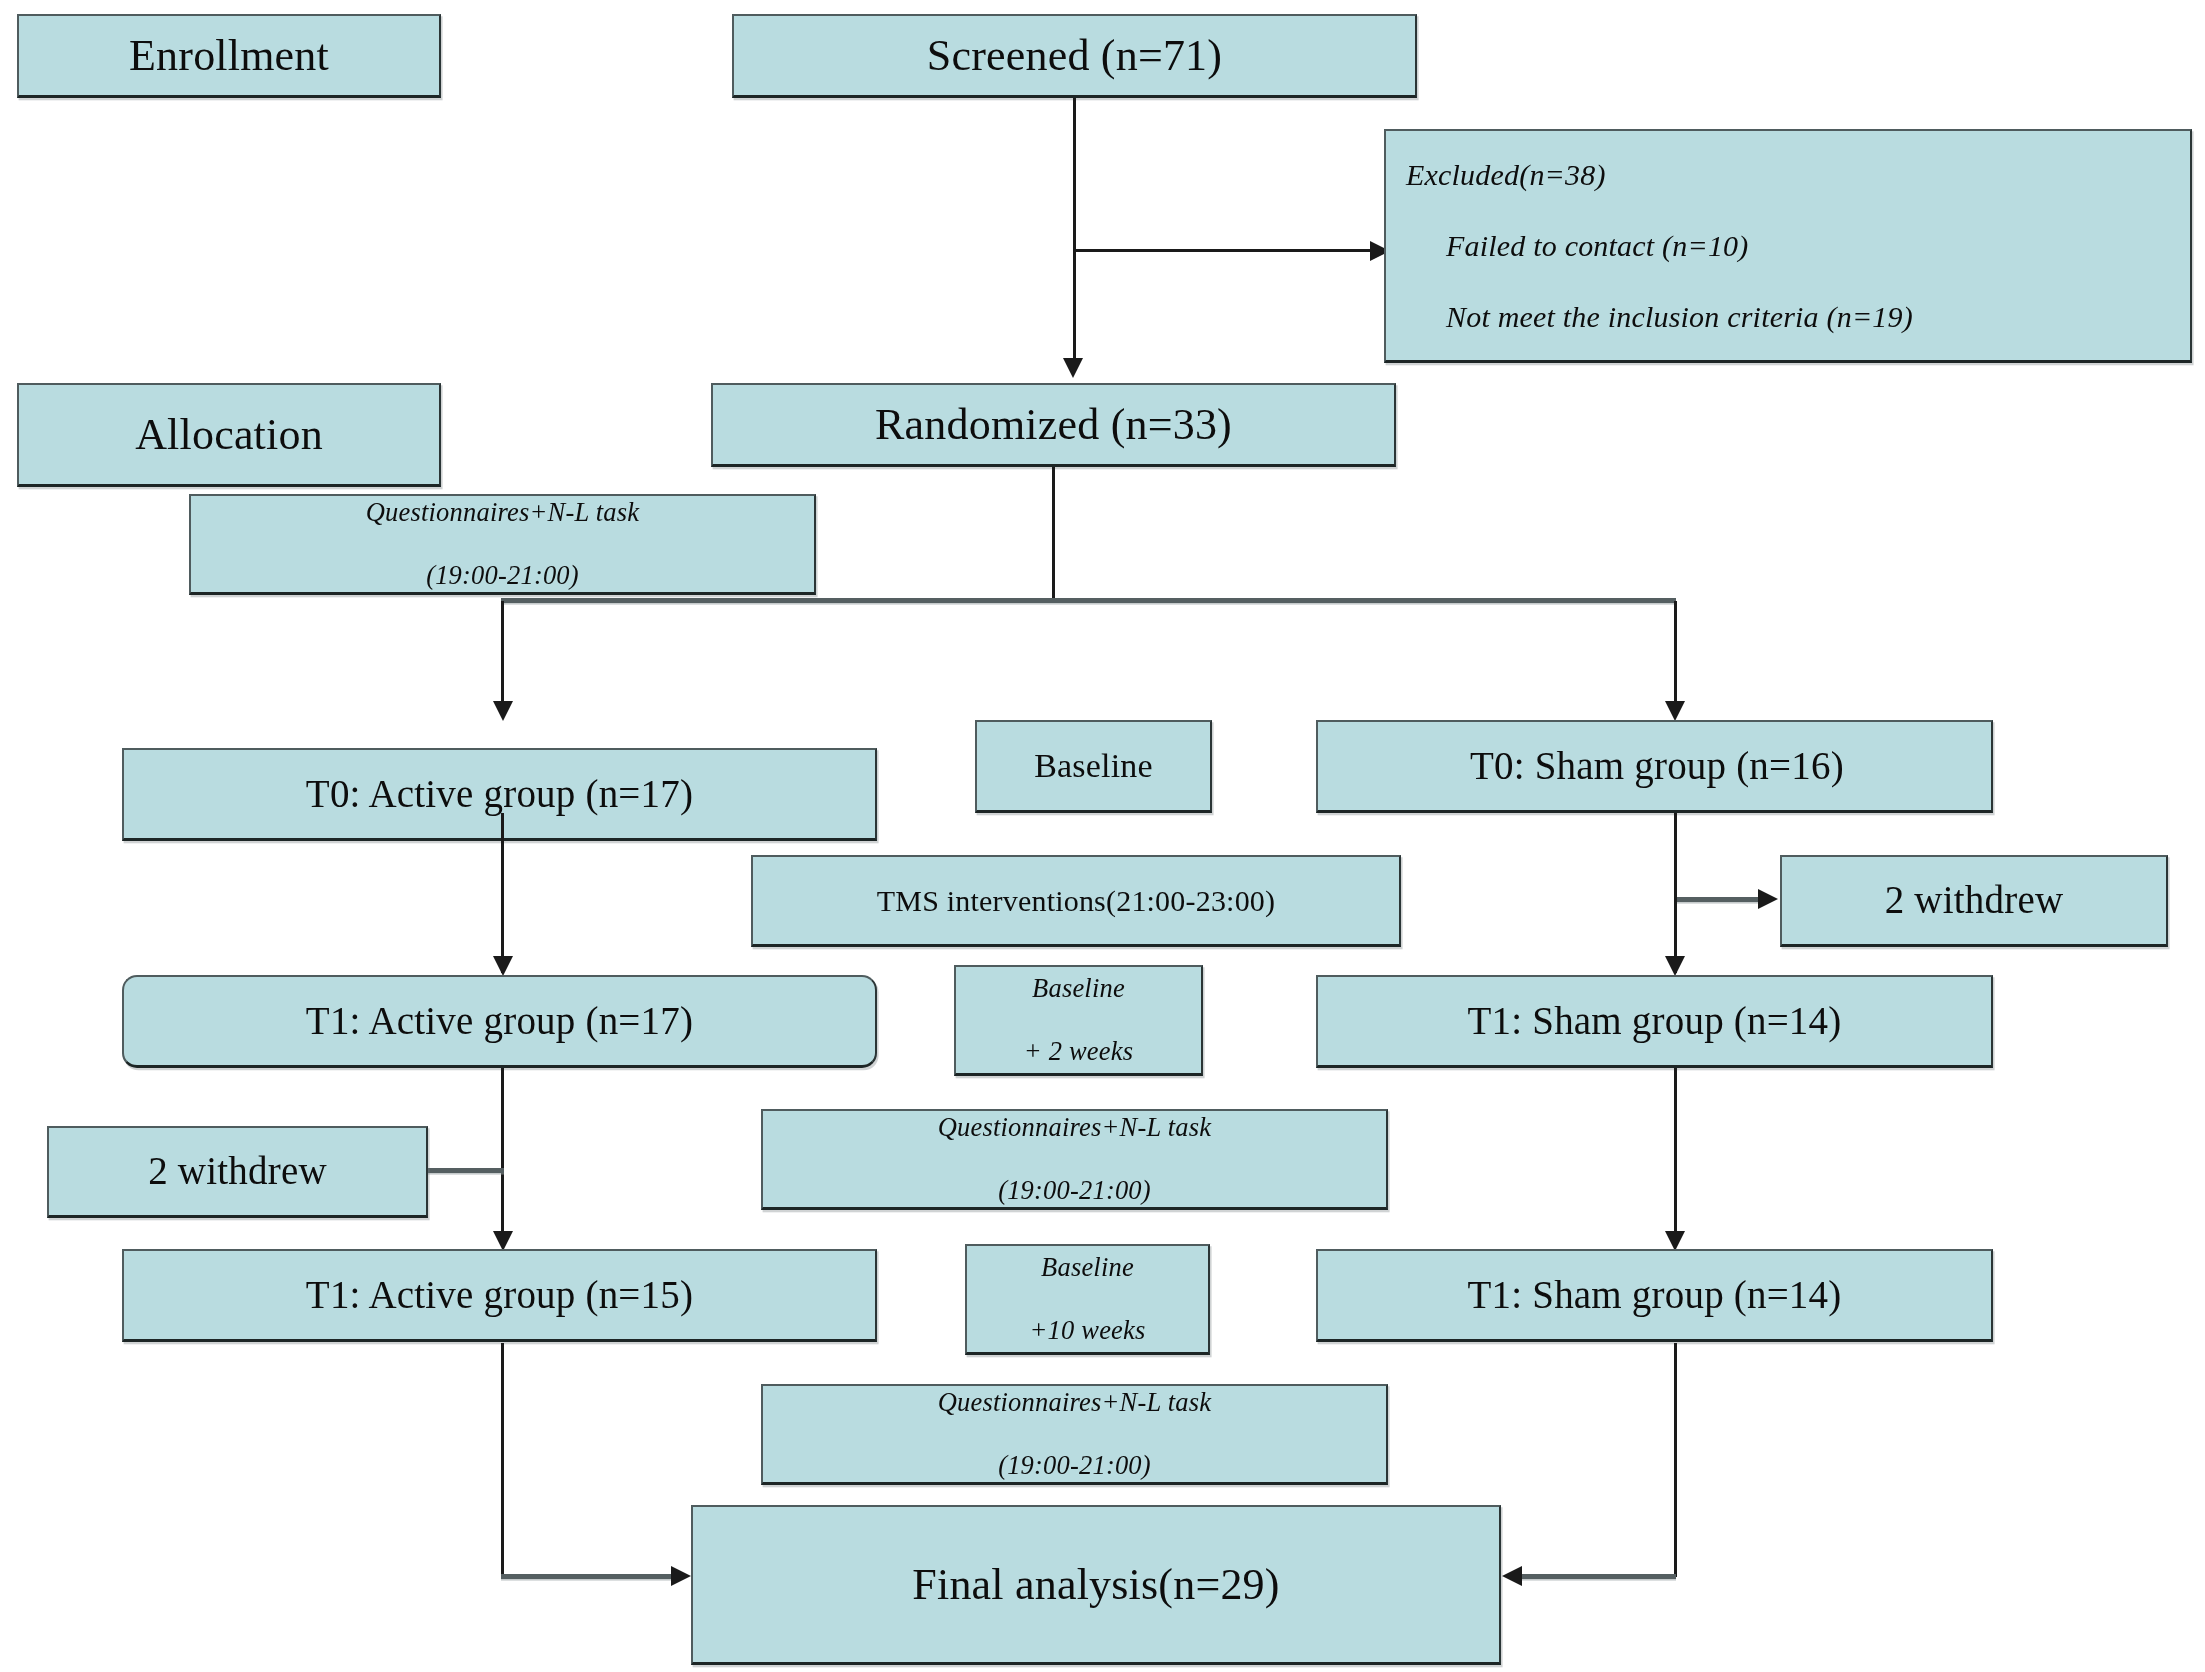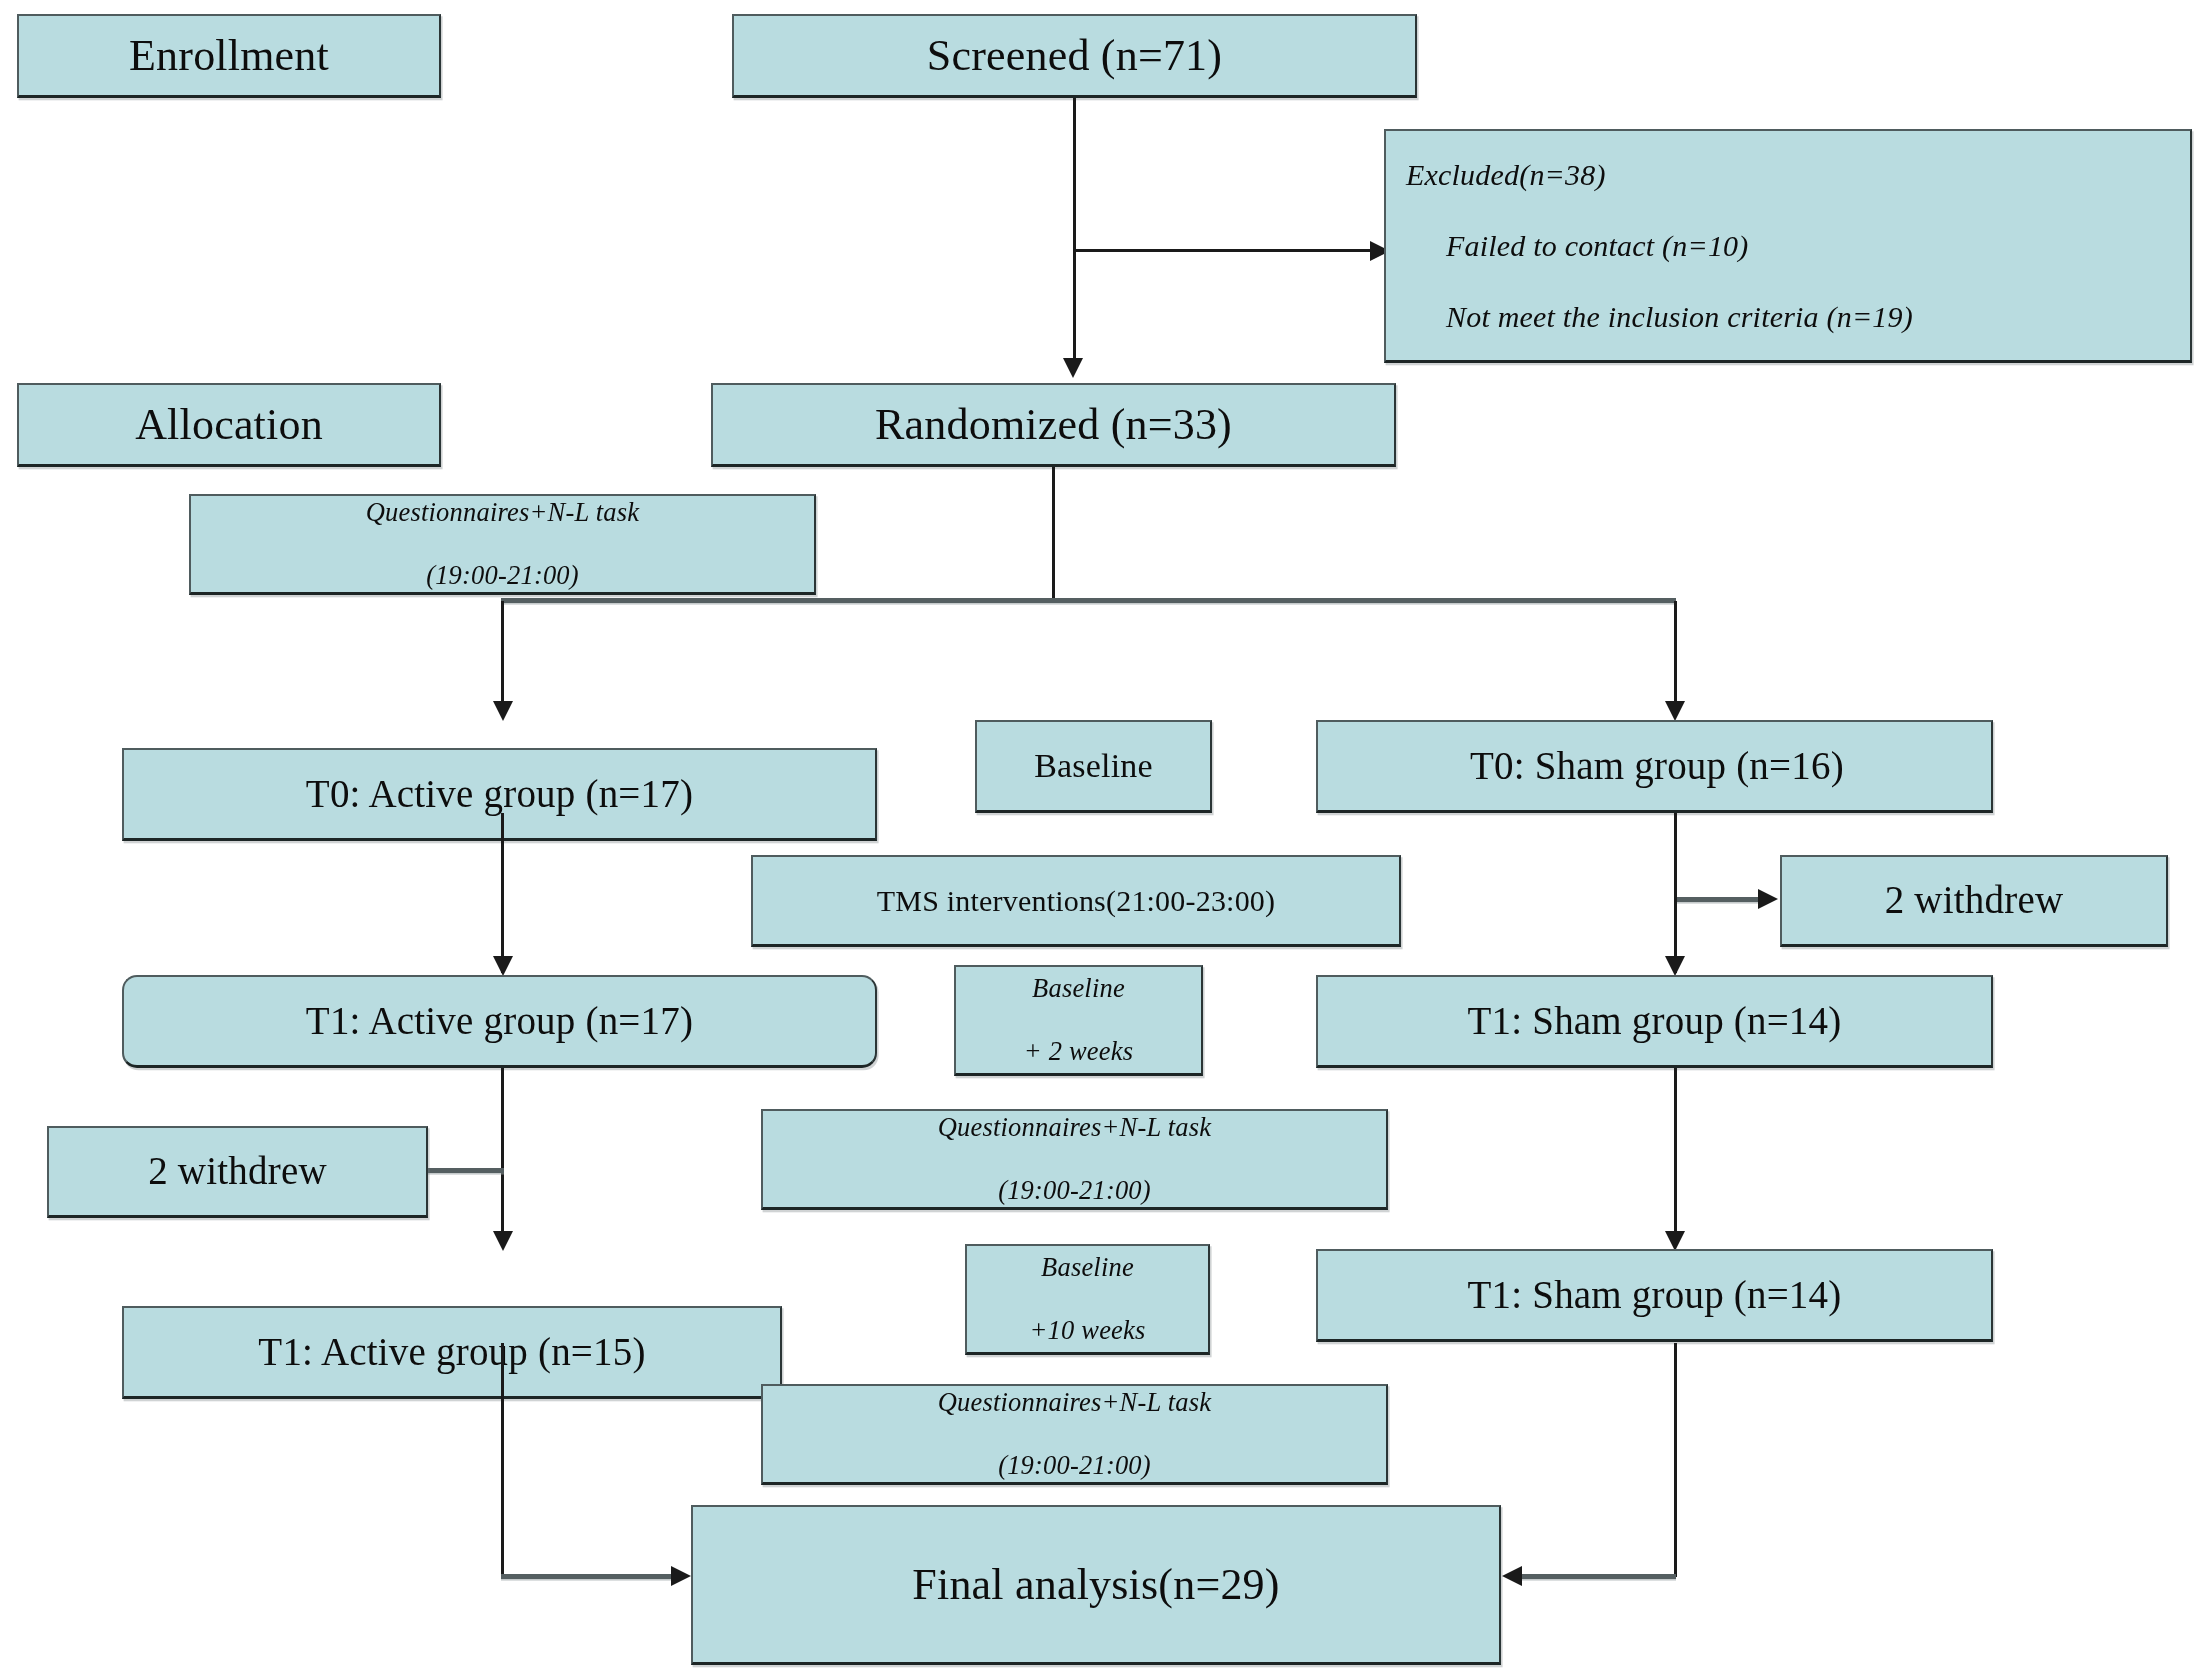--- a/index.html
+++ b/index.html
@@ -107,21 +107,21 @@
   <div class="arrow right" style="left:1370px; top:241px;"></div>
 
   <div class="box left-align f-sm" style="left:1384px; top:129px; width:808px; height:234px;">
     <div class="lines">
       <div>Excluded(n=38)</div>
       <div class="indent">Failed to contact (n=10)</div>
       <div class="indent">Not meet the inclusion criteria (n=19)</div>
     </div>
   </div>
 
-  <div class="box f-xl" style="left:17px; top:383px; width:424px; height:84px;">Allocation</div>
+  <div class="box f-xl" style="left:17px; top:383px; width:424px; height:104px;">Allocation</div>
 
   <div class="box f-xl" style="left:711px; top:383px; width:685px; height:84px;">Randomized (n=33)</div>
 
   <div class="box f-xs" style="left:189px; top:494px; width:627px; height:101px;">
     <div class="lines">
       <div>Questionnaires+N-L task</div>
       <div>(19:00-21:00)</div>
     </div>
   </div>
 
@@ -171,21 +171,21 @@
   <div class="vline" style="left:501px; top:1068px; width:3.1px; height:179px;"></div>
   <div class="arrow down" style="left:493px; top:1231px;"></div>
   <div class="hline thick" style="left:411px; top:1168px; width:93px; height:4.7px;"></div>
   <div class="arrow left" style="left:393px; top:1160px;"></div>
 
   <div class="box f-lg" style="left:47px; top:1126px; width:381px; height:92px;">2 withdrew</div>
 
   <div class="vline" style="left:1674px; top:1068px; width:3.1px; height:179px;"></div>
   <div class="arrow down" style="left:1665px; top:1231px;"></div>
 
-  <div class="box f-lg" style="left:122px; top:1306px; width:660px; height:93px;">T1: Active group (n=15)</div>
+  <div class="box f-lg" style="left:122px; top:1249px; width:755px; height:93px;">T1: Active group (n=15)</div>
 
   <div class="box f-xs" style="left:965px; top:1244px; width:245px; height:111px;">
     <div class="lines">
       <div>Baseline</div>
       <div>+10 weeks</div>
     </div>
   </div>
 
   <div class="box f-lg" style="left:1316px; top:1249px; width:677px; height:93px;">T1: Sham group (n=14)</div>
 

